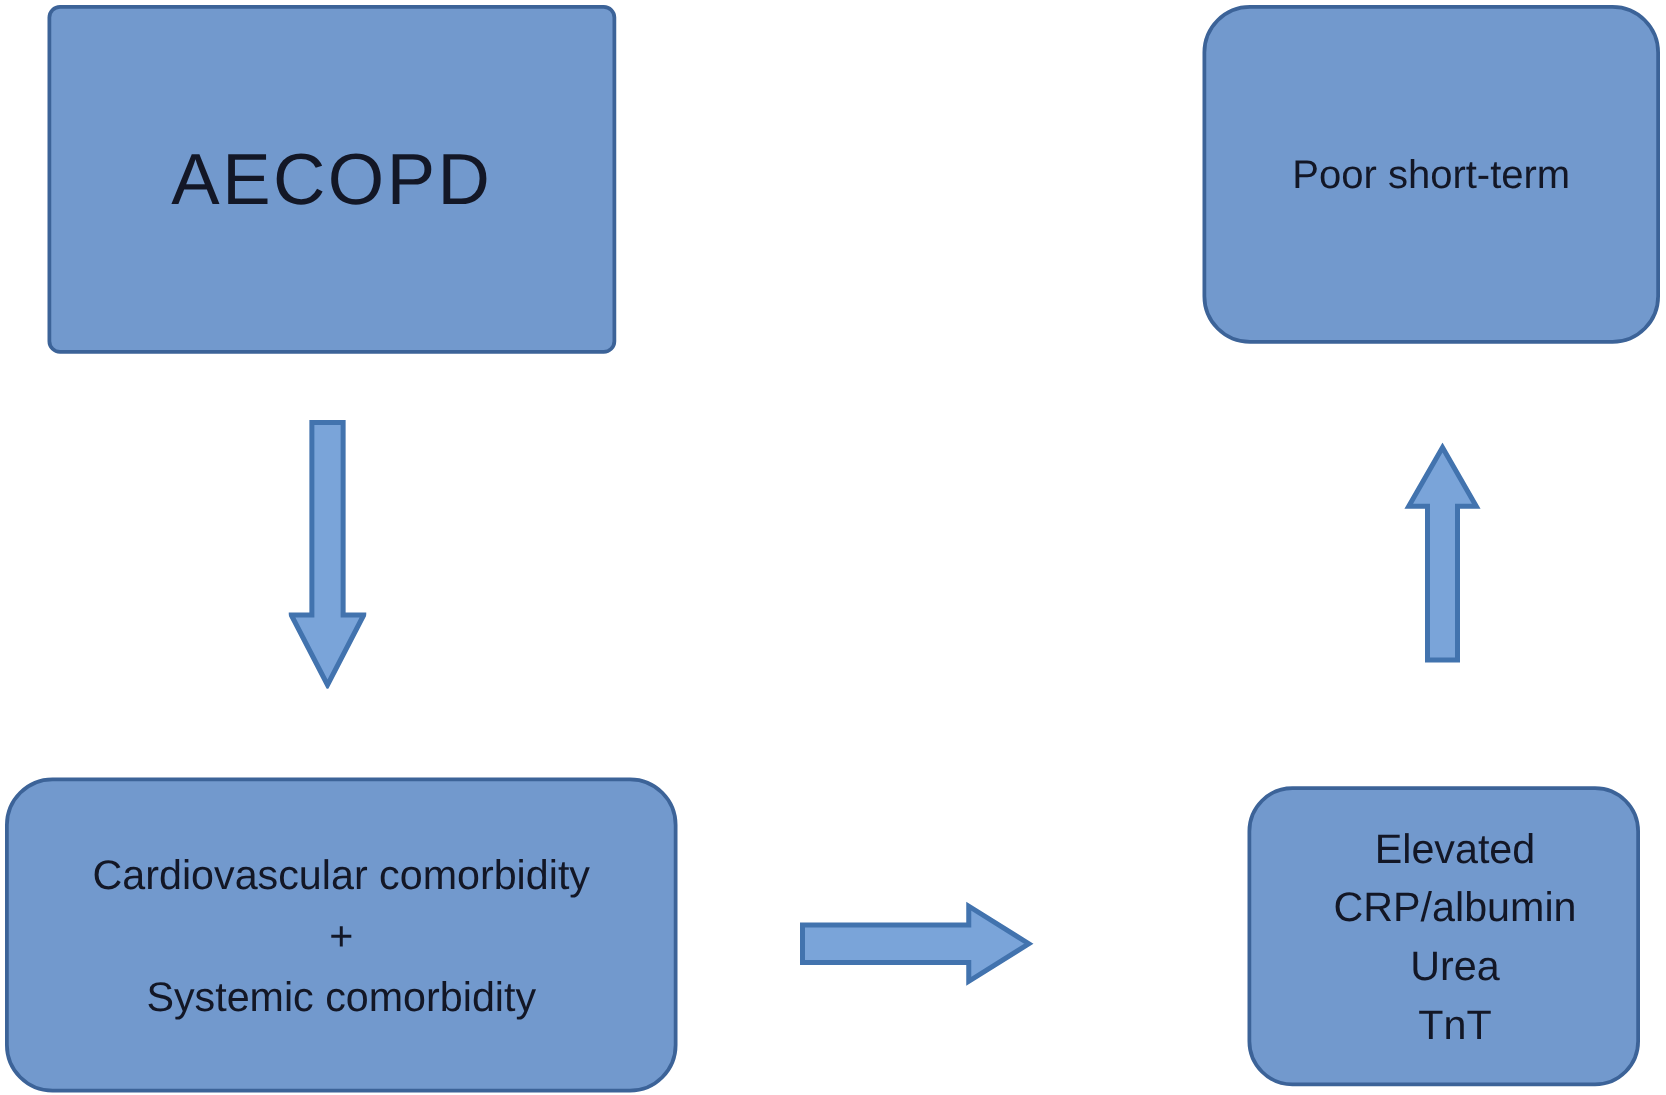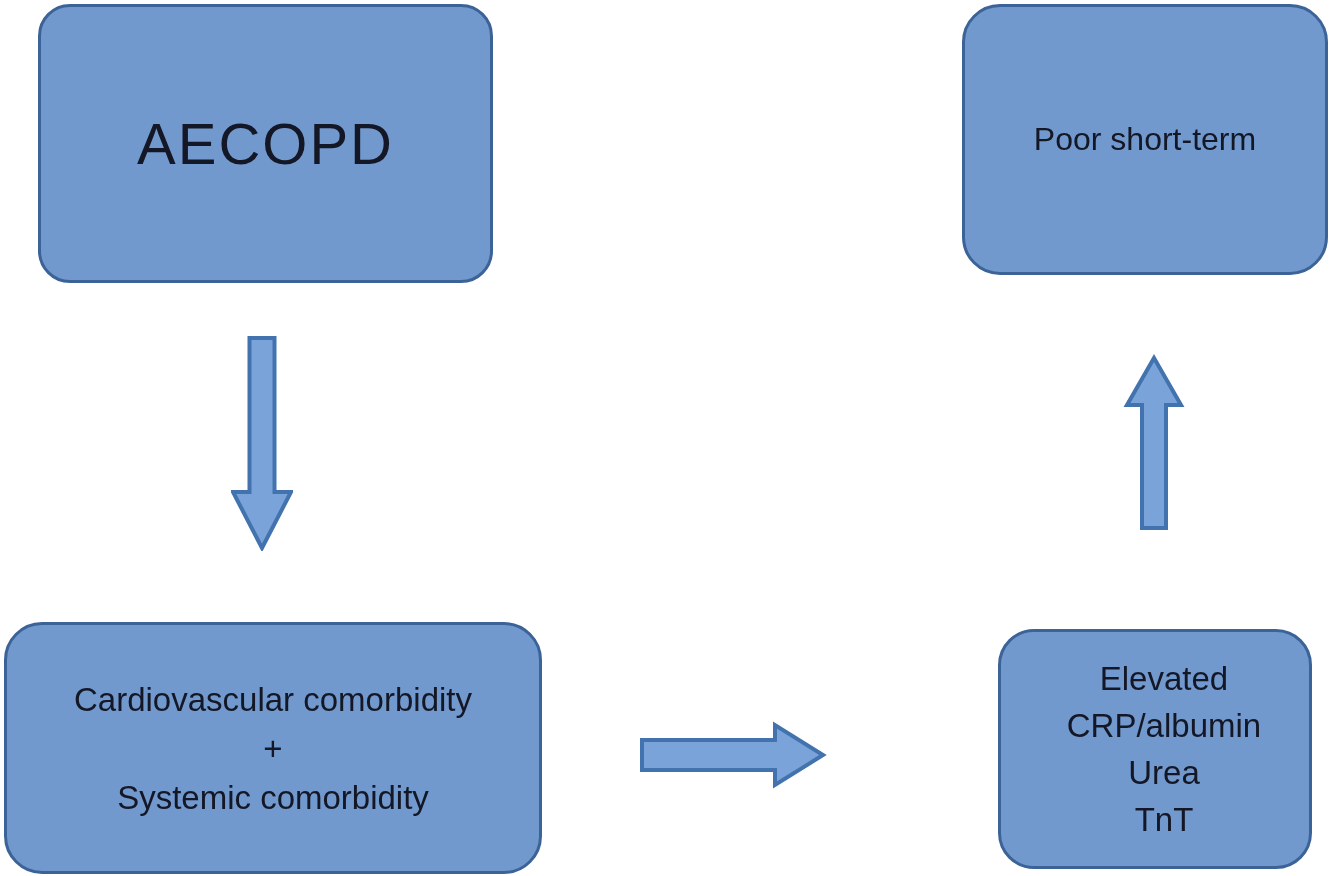--- a/index.html
+++ b/index.html
@@ -22,21 +22,21 @@
     background: #7299cd;
     border: 3px solid #3c6398;
     display: flex;
     flex-direction: column;
     justify-content: center;
     align-items: center;
   }
   .box-aecopd {
     left: 38px; top: 4px;
     width: 455px; height: 279px;
-    border-radius: 32px;
+    border-radius: 10px;
   }
   .box-aecopd .line {
     font-size: 58px;
     letter-spacing: 2px;
   }
   .box-prognosis {
     left: 962px; top: 4px;
     width: 366px; height: 271px;
     border-radius: 38px;
   }

